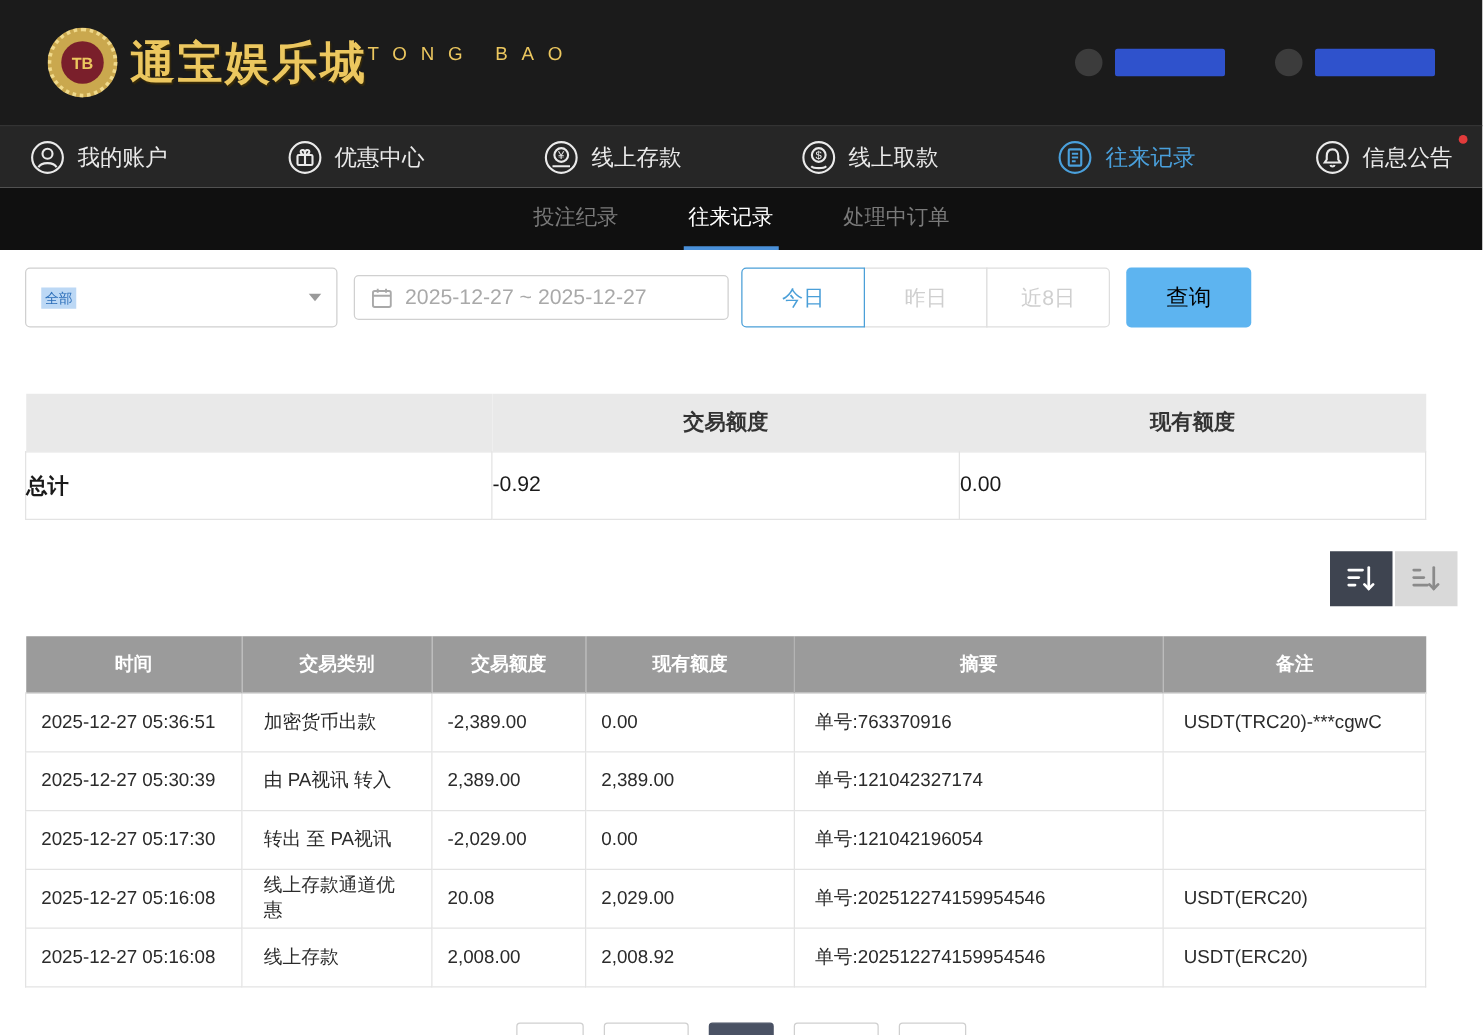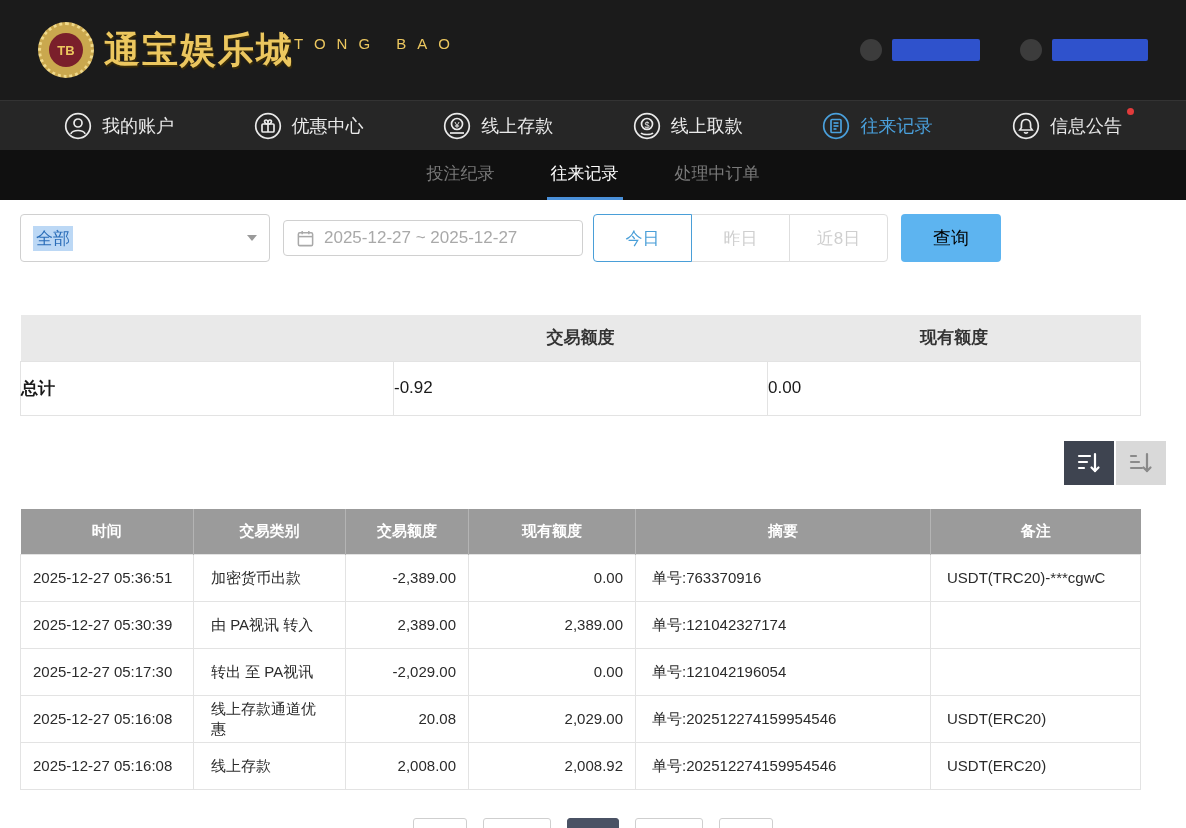--- a/index.html
+++ b/index.html
@@ -18,38 +18,38 @@
   .logo-sub { font-size:15px; color:#ecc75f; letter-spacing:11px; margin-top:4px; text-align:center; }
   .top-right { margin-left:auto; display:flex; align-items:center; gap:40px; }
   .redact-group { display:flex; align-items:center; gap:10px; }
   .redact-icon { width:22px; height:22px; border-radius:50%; background:#4a4a4a; opacity:.7; }
   .redact-block { height:22px; border-radius:2px; background:#2f52cc; }
   .redact-block.w1 { width:88px; }
   .redact-block.w2 { width:96px; }
 
   
   .mainnav { height:50px; background:#262626; display:flex; align-items:center;
-    justify-content:space-between; padding:0 64px; border-top:1px solid #333; }
+    justify-content:space-between; padding:0 24px; border-top:1px solid #333; }
   .nav-item { display:flex; align-items:center; gap:10px; color:#eaeaea; font-size:18px;
     cursor:pointer; position:relative; }
   .nav-item.active { color:#4aa0dc; }
   .nav-icon { width:28px; height:28px; display:flex; }
   .nav-icon svg { width:28px; height:28px; stroke:currentColor; fill:none; stroke-width:1.7; }
   .nav-badge { position:absolute; top:-4px; right:-12px; width:7px; height:7px; border-radius:50%; background:#e23b3b; }
 
   
   .subnav { height:50px; background:#101010; display:flex; align-items:stretch; justify-content:center; gap:48px; }
   .subtab { display:flex; align-items:center; font-size:17px; color:#7a7a7a;
     border-bottom:3px solid transparent; padding:0 4px; cursor:pointer; }
   .subtab.active { color:#fff; border-bottom-color:#4a90d9; }
 
   
   .filters { display:flex; align-items:center; margin:14px 20px 0 20px; }
   .dropdown { width:250px; height:48px; border:1px solid #d0d0d0; border-radius:4px;
-    display:flex; align-items:center; padding:0 12px; font-size:17px; cursor:pointer; background:#fff; }
+    display:flex; align-items:center; padding:0 12px; font-size:11px; cursor:pointer; background:#fff; }
   .dropdown .hl { background:#bcd8f5; color:#2a6db8; padding:1px 3px; }
   .caret { margin-left:auto; width:0; height:0; border-left:5px solid transparent;
     border-right:5px solid transparent; border-top:6px solid #9a9a9a; }
   .datebox { width:300px; height:36px; border:1px solid #d0d0d0; border-radius:4px; margin-left:13px;
     display:flex; align-items:center; gap:9px; padding:0 12px; font-size:17px; color:#a9a9a9; background:#fff; }
   .datebox svg { width:19px; height:19px; stroke:#a9a9a9; fill:none; stroke-width:1.6; }
   .quickgroup { display:flex; margin-left:10px; }
   .quickbtn { width:99px; height:48px; background:#fff; border:1px solid #dedede; margin-left:-1px;
     font-size:17px; color:#cfcfcf; display:flex; align-items:center; justify-content:center; cursor:pointer; }
   .quickbtn:first-child { border-radius:4px 0 0 4px; margin-left:0; }
@@ -75,21 +75,21 @@
 
   
   .dtable { margin:24px 20px 0 20px; width:1120px; border-collapse:collapse; table-layout:fixed; }
   .dtable thead td { background:#9b9b9b; color:#fff; font-weight:bold; font-size:15px; height:46px;
     text-align:center; border-right:1px solid rgba(255,255,255,.25); }
   .dtable thead td:last-child { border-right:none;text-align:center; }
   .dtable tbody td { height:47px; border:1px solid #e3e3e3; font-size:15px; color:#2b2b2b;
     padding:0 12px; background:#fff; line-height:1.35; }
   .dtable td.c-time { }
   .dtable td.c-type { padding:0 17px; word-break:break-all; }
-  .dtable td.c-amt, .dtable td.c-bal { text-align:right; padding-right:12px; }
+  .dtable td.c-amt, .dtable td.c-bal { padding-right:12px; }
   .dtable td.c-sum { padding-left:16px; }
   .dtable td.c-note { padding-left:16px; }
 
   
   .pager { margin-top:28px; display:flex; justify-content:center; gap:16px; }
   .pagebtn { min-width:52px; height:36px; padding:0 12px; background:#fff; border:1px solid #cfcfcf;
     border-radius:3px; font-size:14px; color:#666; cursor:pointer; font-family:inherit; }
   .pagebtn.active { background:#4a5264; border-color:#4a5264; color:#fff; }
 </style>
 </head>

